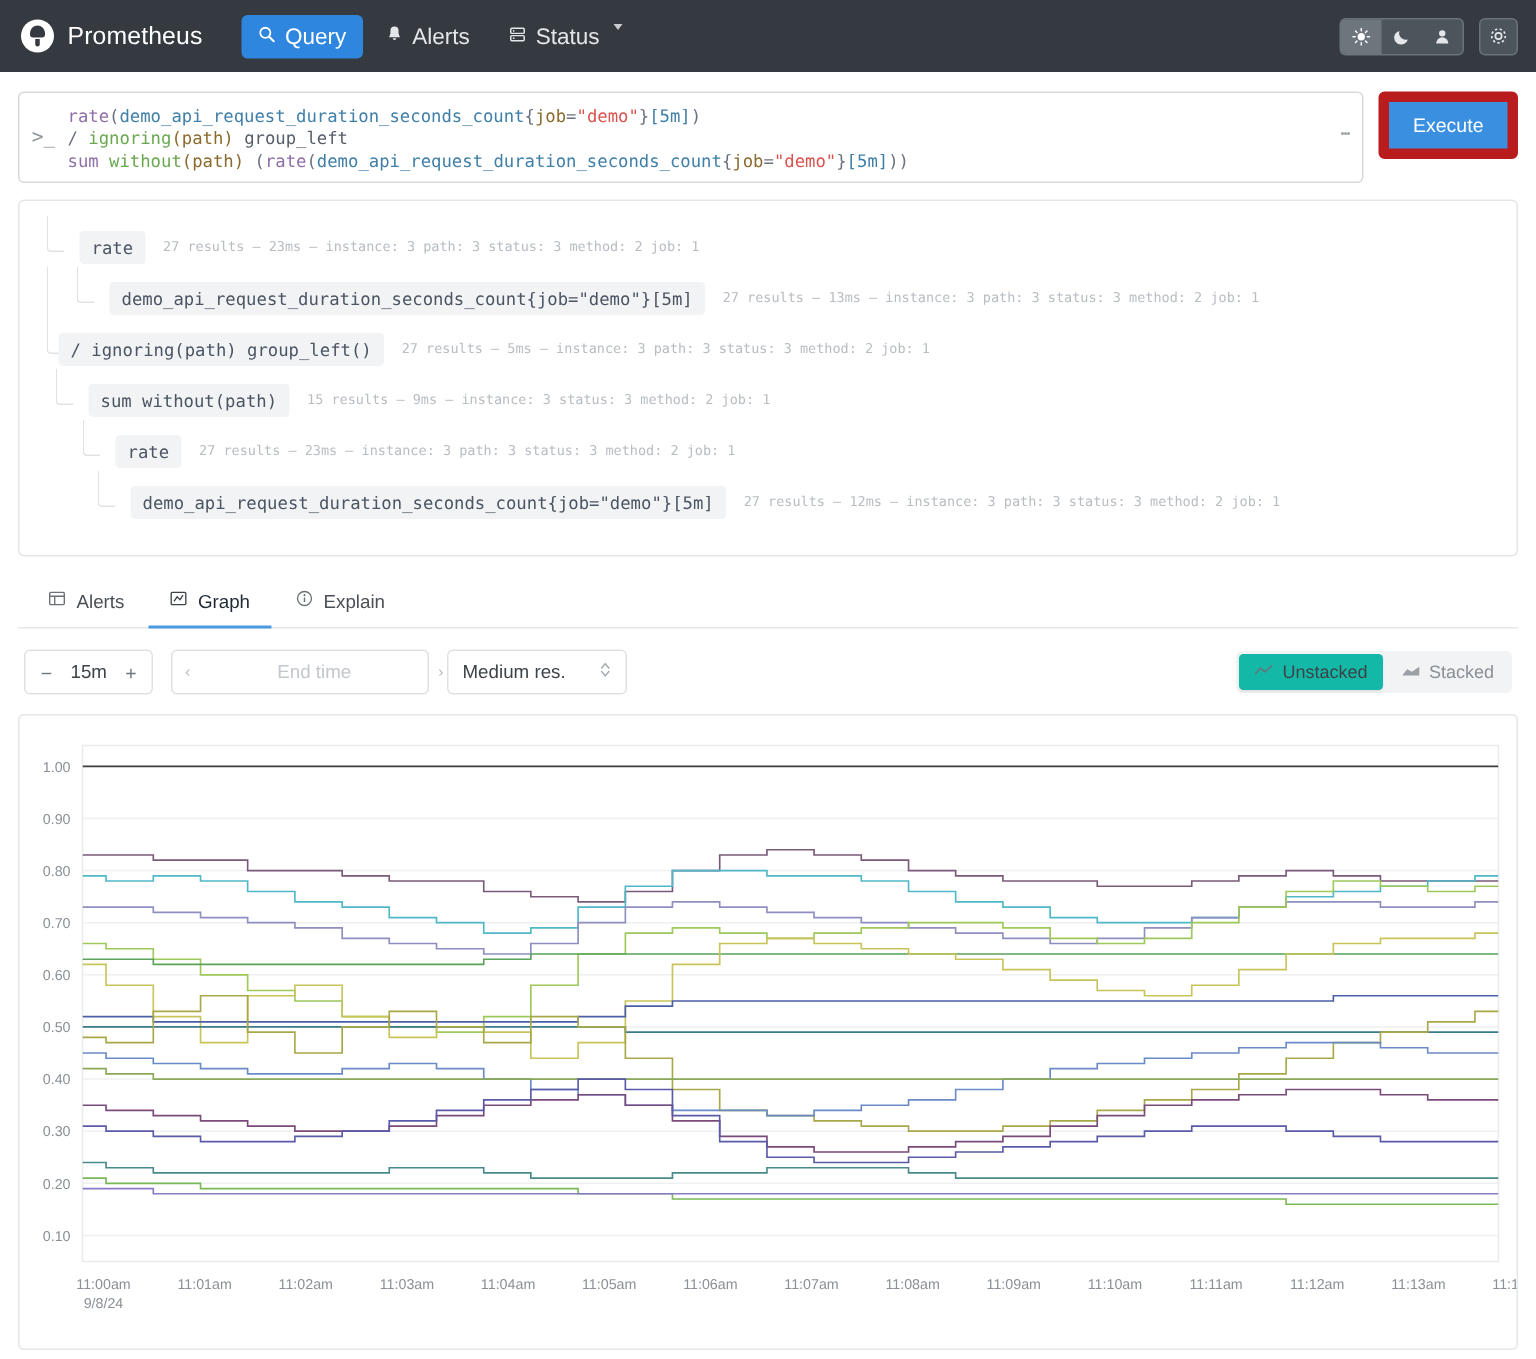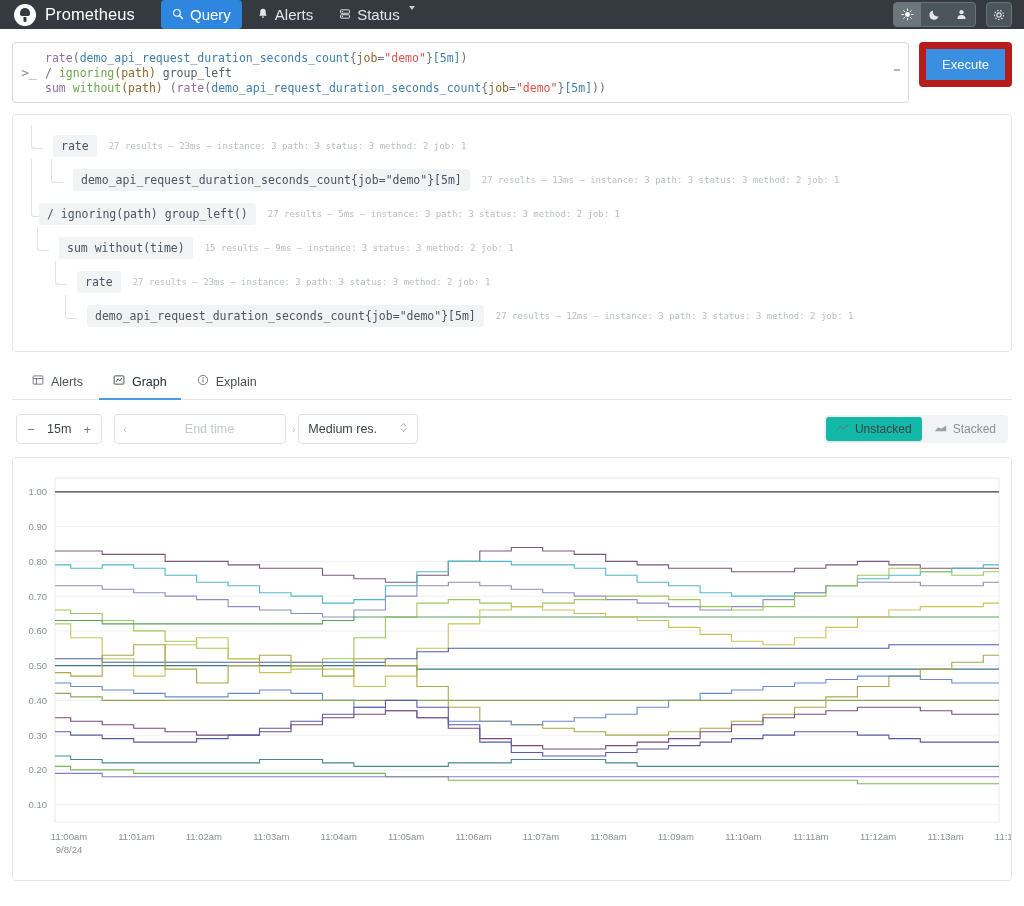--- a/index.html
+++ b/index.html
@@ -9,21 +9,21 @@
     height: 906px;
     background: #ffffff;
     font-family: "Liberation Sans", sans-serif;
     font-size: 13px;
     color: #212529;
     overflow: hidden;
   }
 
   
   .navbar {
-    height: 29px;
+    height: 48px;
     background: #343a40;
     display: flex;
     align-items: center;
     padding: 0 12px 0 14px;
     position: relative;
   }
   .brand {
     display: flex;
     align-items: center;
     gap: 9px;
@@ -426,21 +426,21 @@
         </div>
         <div class="tree-row" style="padding-left: 48px;">
           <span class="node-pill">demo_api_request_duration_seconds_count{job="demo"}[5m]</span>
           <span class="node-meta">27 results  –  13ms  –  instance: 3  path: 3  status: 3  method: 2  job: 1</span>
         </div>
         <div class="tree-row" style="padding-left: 14px;">
           <span class="node-pill">/ ignoring(path) group_left()</span>
           <span class="node-meta">27 results  –  5ms  –  instance: 3  path: 3  status: 3  method: 2  job: 1</span>
         </div>
         <div class="tree-row" style="padding-left: 34px;">
-          <span class="node-pill">sum without(time)</span>
+          <span class="node-pill">sum without(path)</span>
           <span class="node-meta">15 results  –  9ms  –  instance: 3  status: 3  method: 2  job: 1</span>
         </div>
         <div class="tree-row" style="padding-left: 52px;">
           <span class="node-pill">rate</span>
           <span class="node-meta">27 results  –  23ms  –  instance: 3  path: 3  status: 3  method: 2  job: 1</span>
         </div>
         <div class="tree-row" style="padding-left: 62px;">
           <span class="node-pill">demo_api_request_duration_seconds_count{job="demo"}[5m]</span>
           <span class="node-meta">27 results  –  12ms  –  instance: 3  path: 3  status: 3  method: 2  job: 1</span>
         </div>

